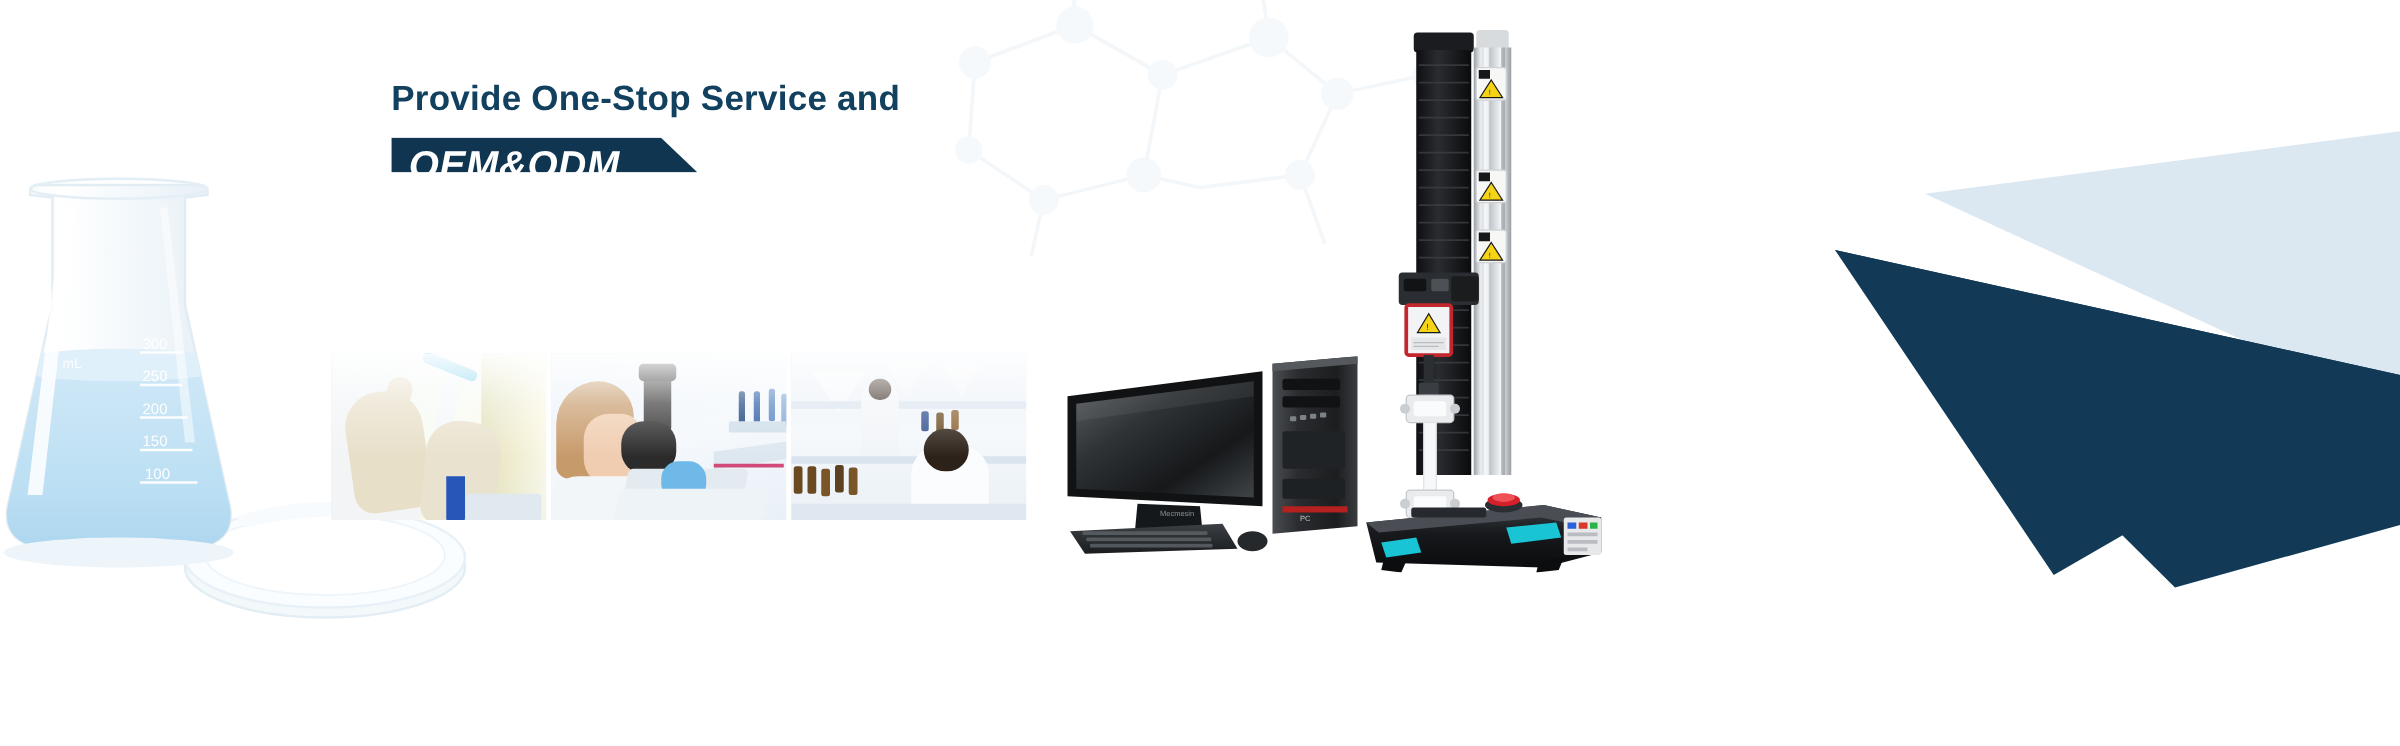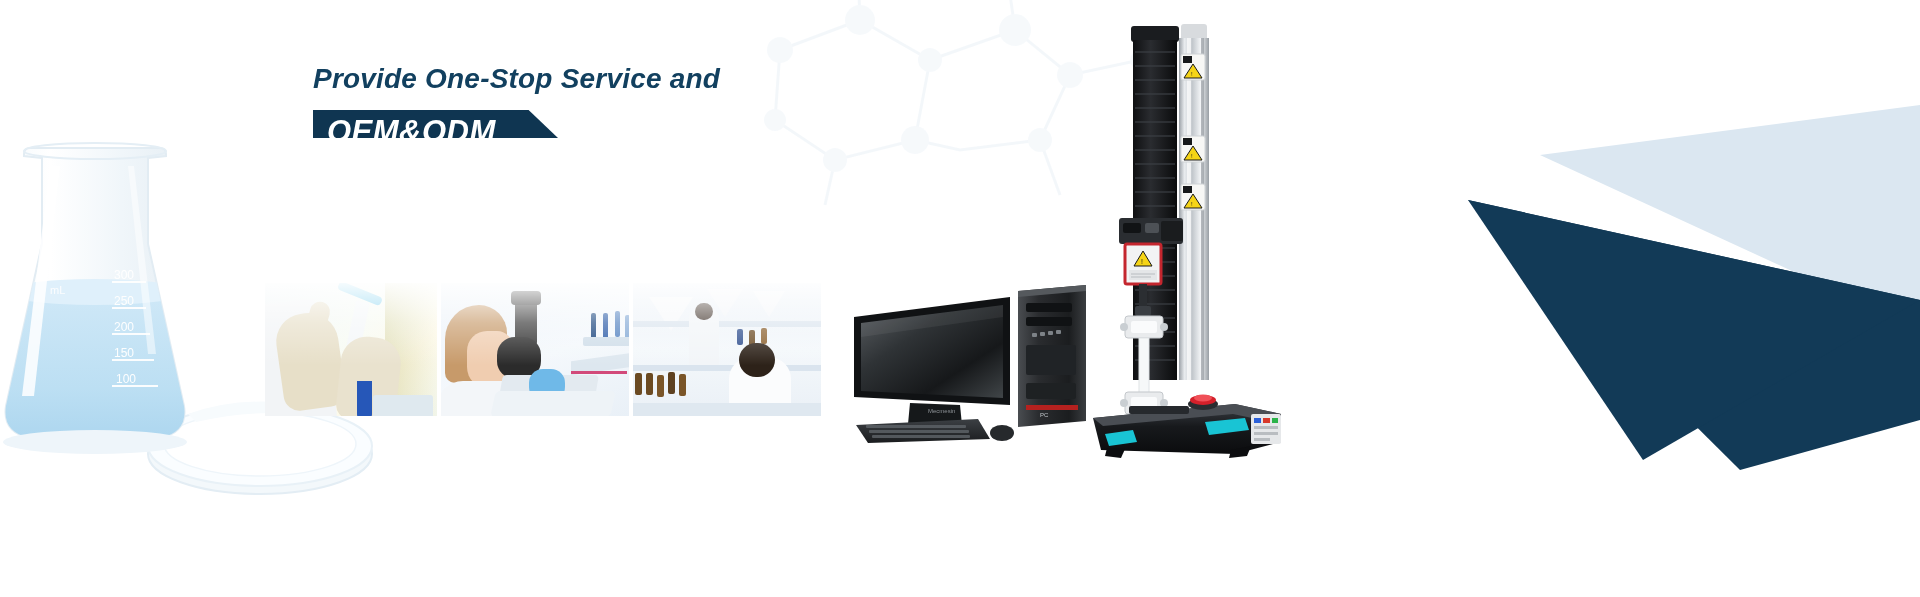--- a/index.html
+++ b/index.html
@@ -23,21 +23,21 @@
 
   
   .deco { position:absolute; right:0; top:0; width:740px; height:597px; pointer-events:none; }
 
   
   .glassware { position:absolute; left:-12px; top:96px; width:420px; height:430px; }
 
   
   .textblock { position:absolute; left:313px; top:56px; width:520px; }
   .line1 {
-    font-size:28px; font-weight:bold; font-style:italic;
+    font-size:28px; font-weight:bold; 
     color:#12405f; letter-spacing:.2px; line-height:46px;
     white-space:nowrap;
   }
   .line2 {
     font-size:25px; font-weight:bold; font-style:italic;
     color:#8c9cb2; letter-spacing:.2px; line-height:46px;
     white-space:nowrap;
   }
   .badge-wrap { position:relative; margin-top:8px; height:28px; width:245px; }
   .badge-shape {

